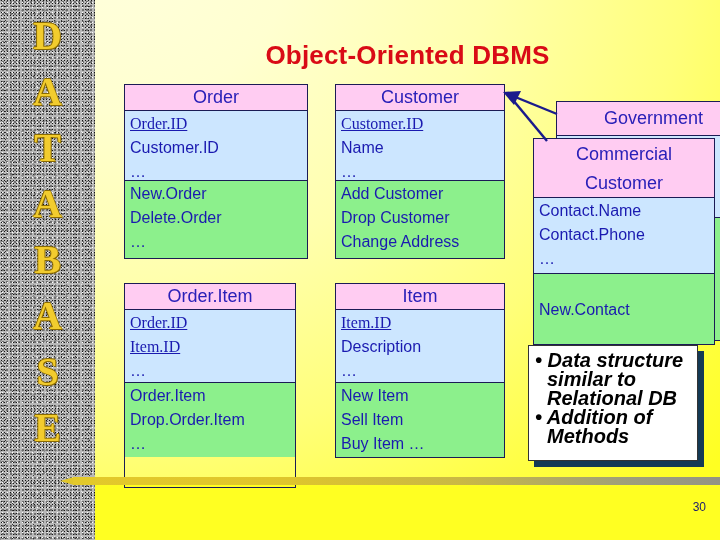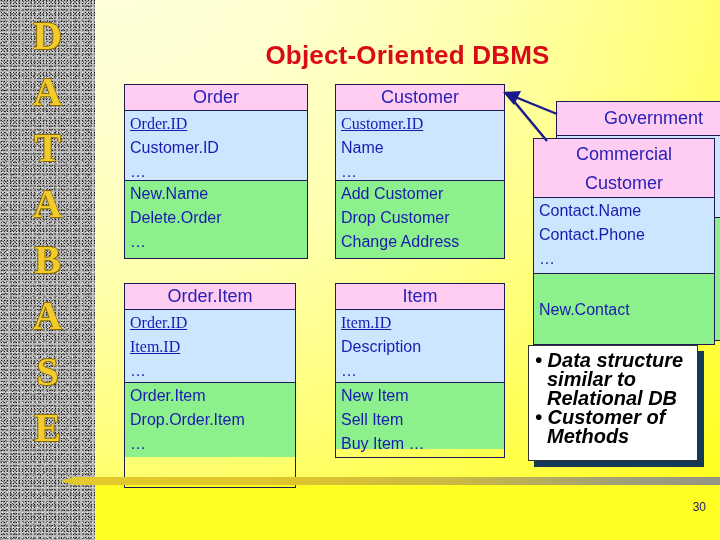--- a/index.html
+++ b/index.html
@@ -97,21 +97,21 @@
   #box-customer .uml-ops  {height:77px;}
 
   #box-orderitem  {left:124px;top:283px;width:172px;height:205px;}
   #box-orderitem .uml-head {height:26px;}
   #box-orderitem .uml-attrs{height:73px;}
   #box-orderitem .uml-ops  {height:74px;}
 
   #box-item       {left:335px;top:283px;width:170px;height:175px;}
   #box-item .uml-head {height:26px;}
   #box-item .uml-attrs{height:73px;}
-  #box-item .uml-ops  {height:66px;}
+  #box-item .uml-ops  {height:74px;}
 
   
   #box-government {left:556px;top:101px;width:195px;height:240px;z-index:2;}
   #box-government .uml-head {height:34px;line-height:31px;}
   #box-government .uml-attrs{height:82px;}
   #box-government .uml-ops  {height:122px;}
 
   
   #box-commercial {left:533px;top:138px;width:182px;height:207px;z-index:3;}
   #box-commercial .uml-head {height:59px;line-height:29px;padding-top:1px;}
@@ -199,21 +199,21 @@
   </div>
 
   <div class="umlbox" id="box-order">
     <div class="uml-head">Order</div>
     <div class="uml-attrs">
       <div class="uml-line key">Order.ID</div>
       <div class="uml-line">Customer.ID</div>
       <div class="uml-line">…</div>
     </div>
     <div class="uml-ops">
-      <div class="uml-line">New.Name</div>
+      <div class="uml-line">New.Order</div>
       <div class="uml-line">Delete.Order</div>
       <div class="uml-line">…</div>
     </div>
   </div>
 
   <div class="umlbox" id="box-customer">
     <div class="uml-head">Customer</div>
     <div class="uml-attrs">
       <div class="uml-line key">Customer.ID</div>
       <div class="uml-line">Name</div>
@@ -261,21 +261,21 @@
     </g>
     <g fill="#1a1a8c">
       <polygon points="503,92 521,91 514,105"></polygon>
     </g>
   </svg>
 
   <div id="notes">
     <div class="note-line b">• Data structure</div>
     <div class="note-line cont">similar to</div>
     <div class="note-line cont">Relational DB</div>
-    <div class="note-line b">• Customer of</div>
+    <div class="note-line b">• Addition of</div>
     <div class="note-line cont">Methods</div>
   </div>
 
   <div class="rule-wrap">
     <div class="rule-tip"></div>
     <div class="rule-bar"></div>
   </div>
 
   <div class="pagenum">30</div>
 

